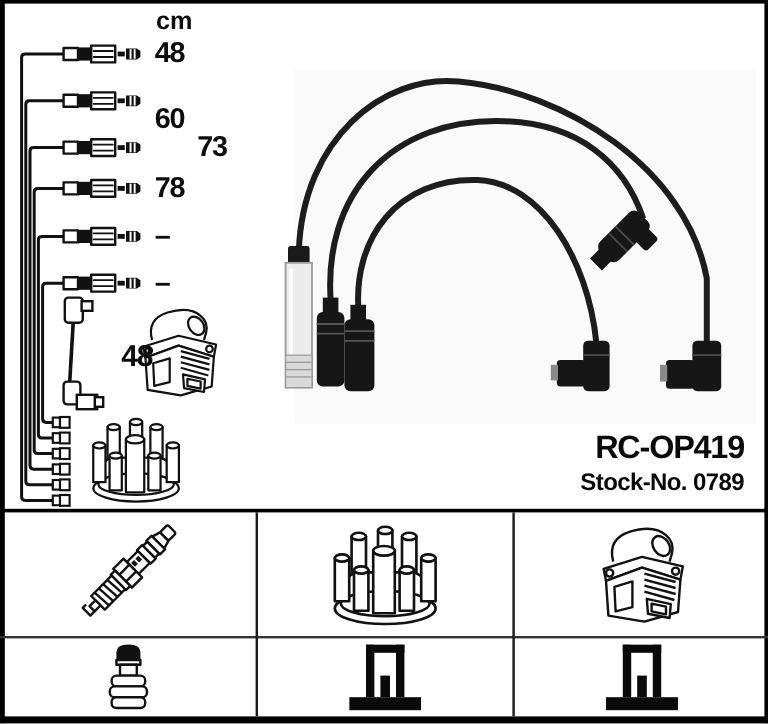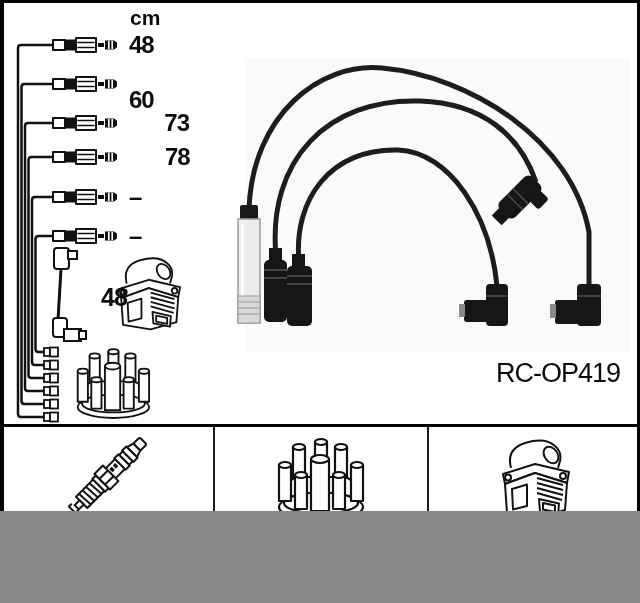--- a/index.html
+++ b/index.html
@@ -1,36 +1,36 @@
 <!DOCTYPE html>
 <html><head>
 <meta charset="utf-8">
 <style>
   html,body{margin:0;padding:0;background:#888;}
   #stage{
-    position:relative;width:640px;height:511px;background:#ffffff;
+    position:relative;width:640px;height:603px;background:#ffffff;
     font-family:"Liberation Sans",sans-serif;color:#111;overflow:hidden;
   }
   .abs{position:absolute;}
   .border{background:#000;}
   .meas-label{
     position:absolute;left:129px;width:60px;font-weight:700;font-size:24px;
     letter-spacing:-1px;line-height:1;color:#0c0c0c;
   }
   .unit-label{
     position:absolute;left:130px;top:7px;font-weight:700;font-size:21px;line-height:1;color:#0c0c0c;
   }
   .coil-label{
     position:absolute;left:101px;top:285px;font-weight:700;font-size:25px;
     letter-spacing:-1px;line-height:1;color:#0c0c0c;
   }
   .product-block{
     position:absolute;right:20px;top:359px;text-align:right;color:#0a0a0a;
   }
-  .product-code{font-weight:400;font-size:27px;letter-spacing:-1px;line-height:1.05;}
+  .product-code{font-weight:700;font-size:27px;letter-spacing:-1px;line-height:1.05;}
   .product-stock{font-weight:700;font-size:20px;letter-spacing:-0.5px;line-height:1.1;margin-top:4px;}
   .hline{position:absolute;background:#000;}
   .vline{position:absolute;background:#1a1a1a;}
   .cell{position:absolute;display:flex;align-items:center;justify-content:center;}
   svg{display:block;}
 </style>
 </head>
 <body>
 
 <div id="stage">
@@ -243,27 +243,28 @@
 
     <use href="#coil" transform="translate(112,254) scale(0.92)"></use>
 
     <use href="#cap" transform="translate(76,344) scale(0.85)"></use>
   </svg>
 
   <div class="unit-label">cm</div>
   <div class="meas-label" style="top:33px;">48</div>
   <div class="meas-label" style="top:88px;">60</div>
   <div class="meas-label" style="top:111px;text-align:right;">73</div>
-  <div class="meas-label" style="top:145px;margin-left:36px;">78</div>
+  <div class="meas-label" style="top:145px;">78</div>
   <div class="meas-label" style="top:185px;">–</div>
   <div class="meas-label" style="top:224px;">–</div>
   <div class="coil-label">48</div>
 
   <div class="product-block">
     <div class="product-code">RC-OP419</div>
+    <div class="product-stock">Stock-No. 0789</div>
   </div>
 
   <div class="hline" style="left:0;top:424px;width:640px;height:3px;"></div>
   <div class="hline" style="left:0;top:530px;width:640px;height:2px;background:#333;"></div>
   <div class="vline" style="left:213px;top:427px;width:2px;height:170px;"></div>
   <div class="vline" style="left:427px;top:427px;width:2px;height:170px;"></div>
 
   <div class="cell" style="left:0;top:427px;width:213px;height:103px;">
     <svg width="124" height="100" viewBox="0 0 124 100">
       <use href="#plug" transform="translate(60,50) rotate(45)"></use>

